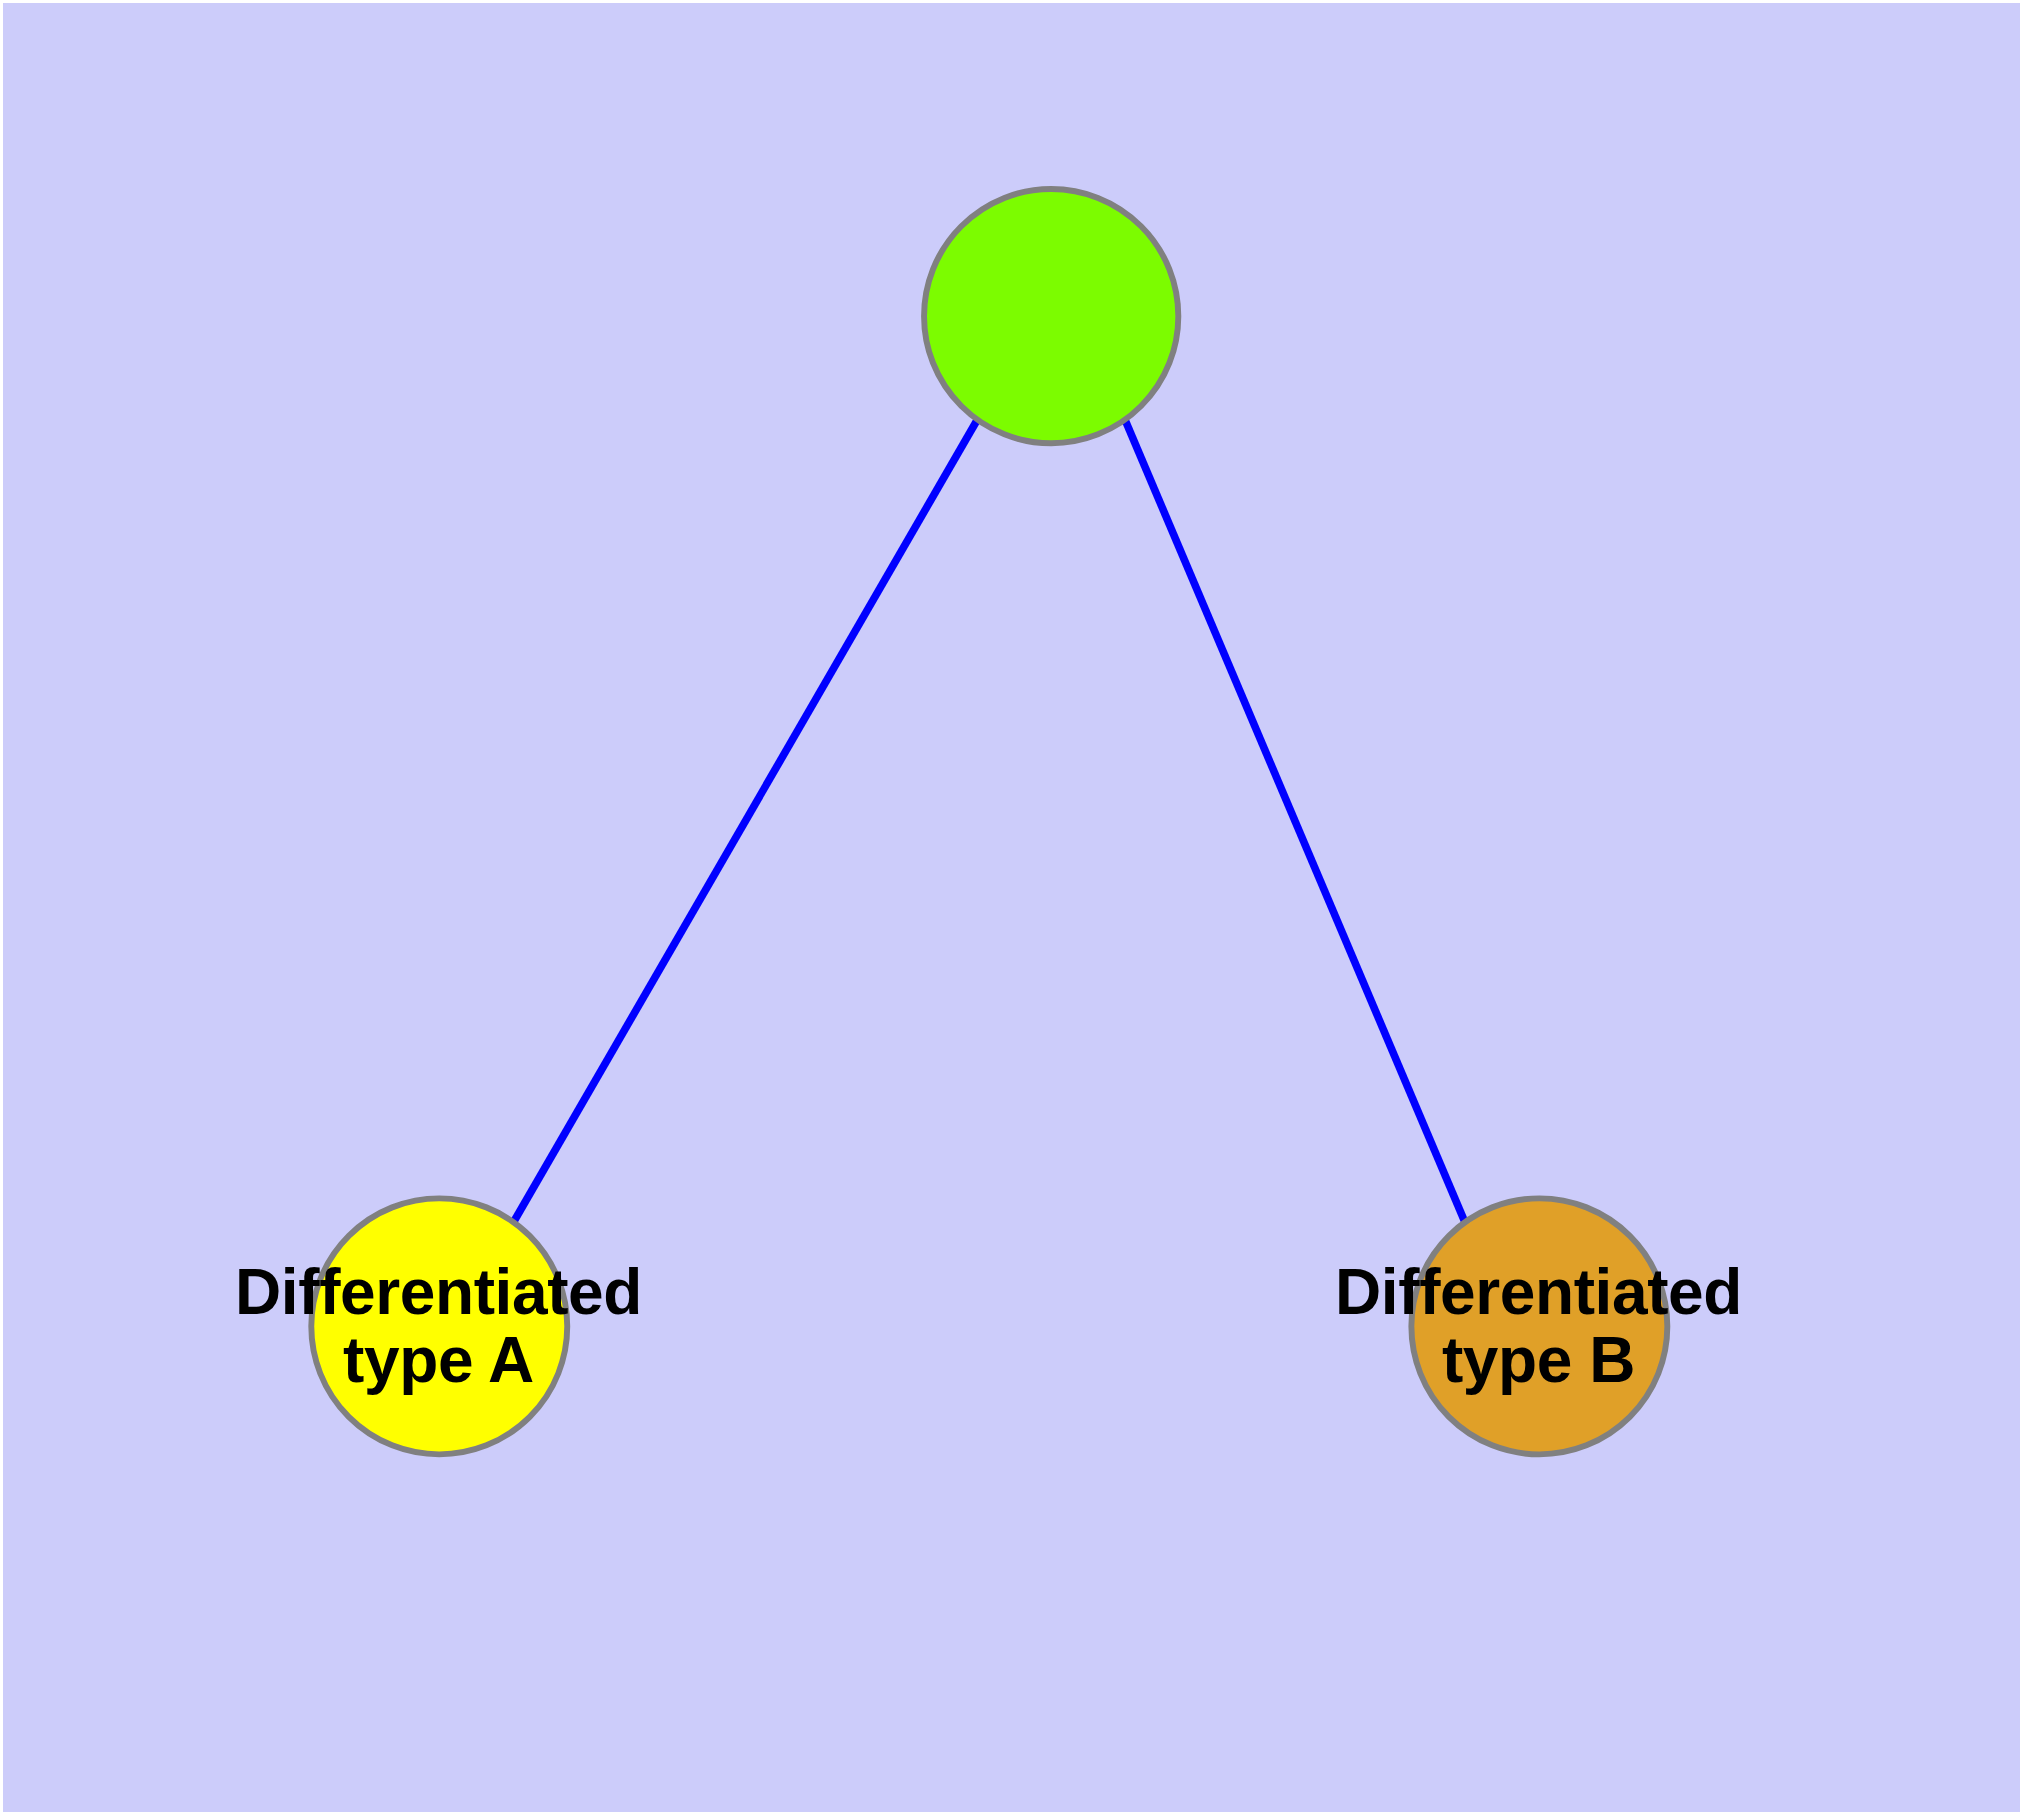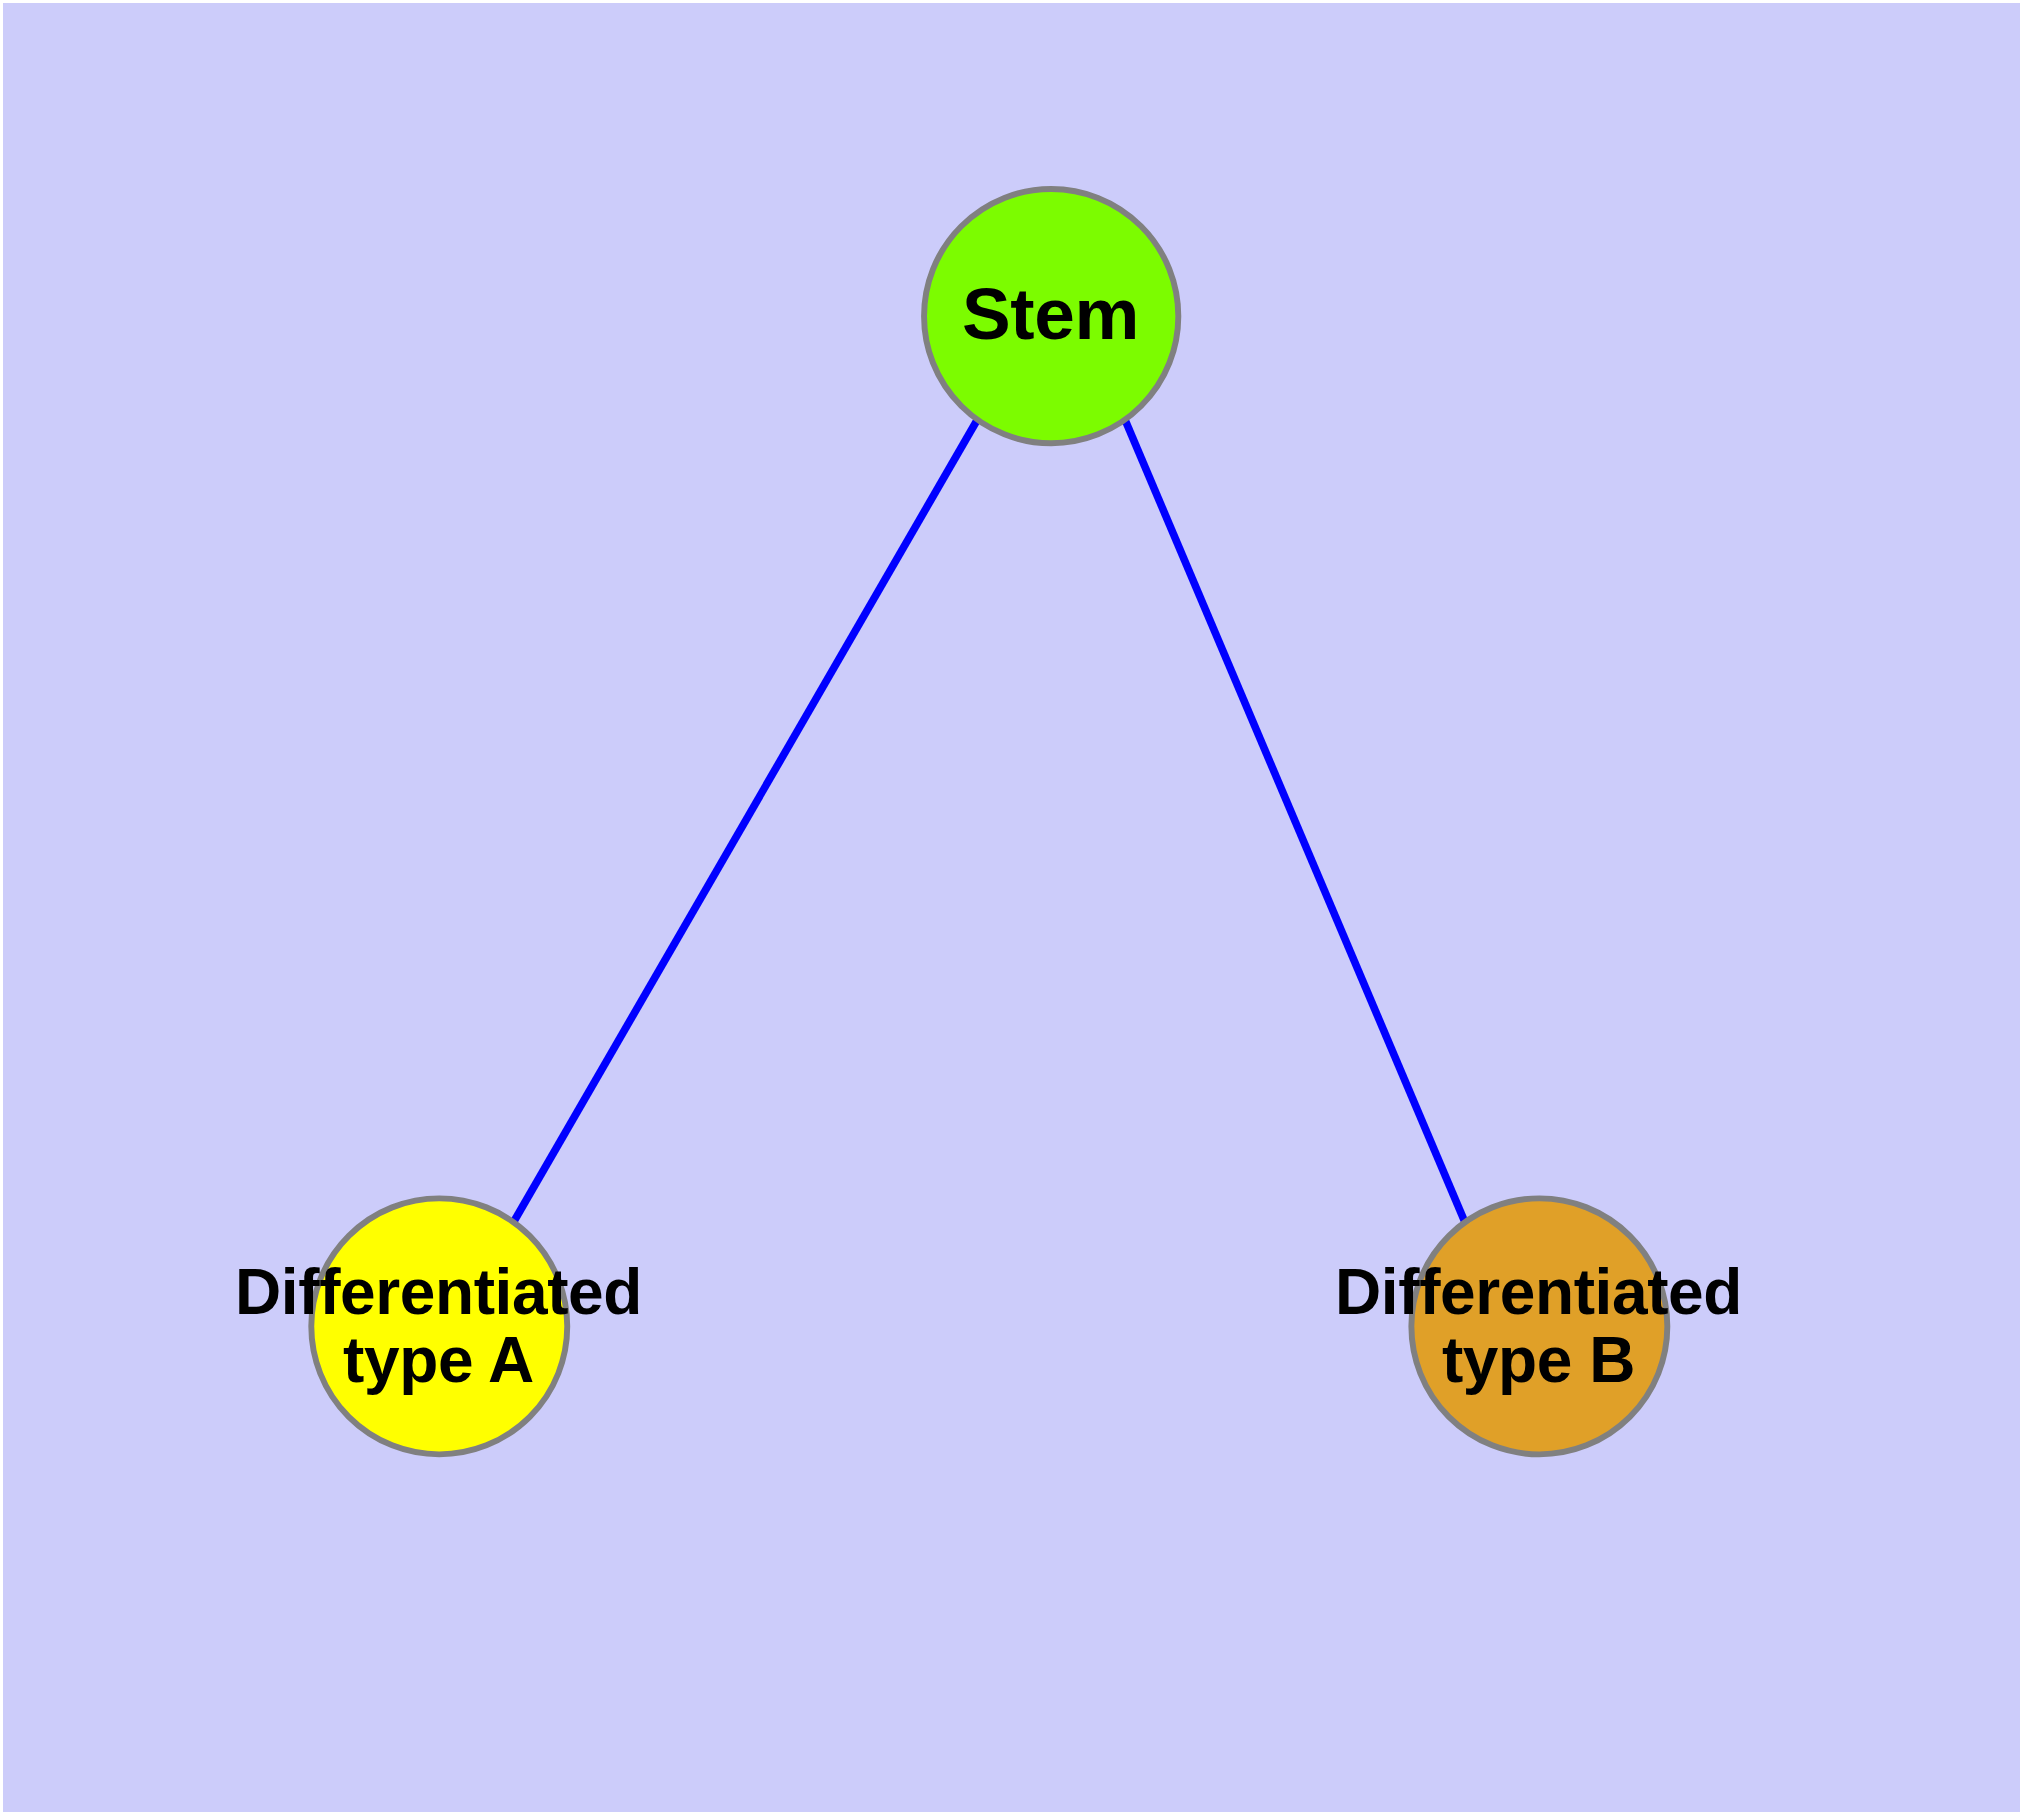--- a/index.html
+++ b/index.html
@@ -72,20 +72,19 @@
       <line class="graph-edge" x1="1153" y1="495" x2="605" y2="1443" stroke="#0000ff" stroke-width="9" stroke-linecap="butt"></line>
       <line class="graph-edge" x1="1327" y1="495" x2="1729" y2="1444" stroke="#0000ff" stroke-width="9" stroke-linecap="butt"></line>
     </g>
     <g>
       <circle cx="1240" cy="373" r="150" fill="#7cfc00" stroke="#808080" stroke-width="7"></circle>
       <circle cx="518" cy="1565" r="151" fill="#ffff00" stroke="#808080" stroke-width="7"></circle>
       <circle cx="1816" cy="1565" r="151" fill="#e0a028" stroke="#808080" stroke-width="7"></circle>
     </g>
   </svg>
 
-  <div id="label-stem" class="node-label" style="color: rgb(0, 0, 0);">Stem</div>
 
   <div id="label-diff-a" class="node-label" style="color: rgb(0, 0, 0);"><span>Differentiated</span><br><span>type A</span></div>
 
   <div id="label-diff-b" class="node-label" style="color: rgb(0, 0, 0);"><span>Differentiated</span><br><span>type B</span></div>
 
 </div>
 
 
 </body></html>

